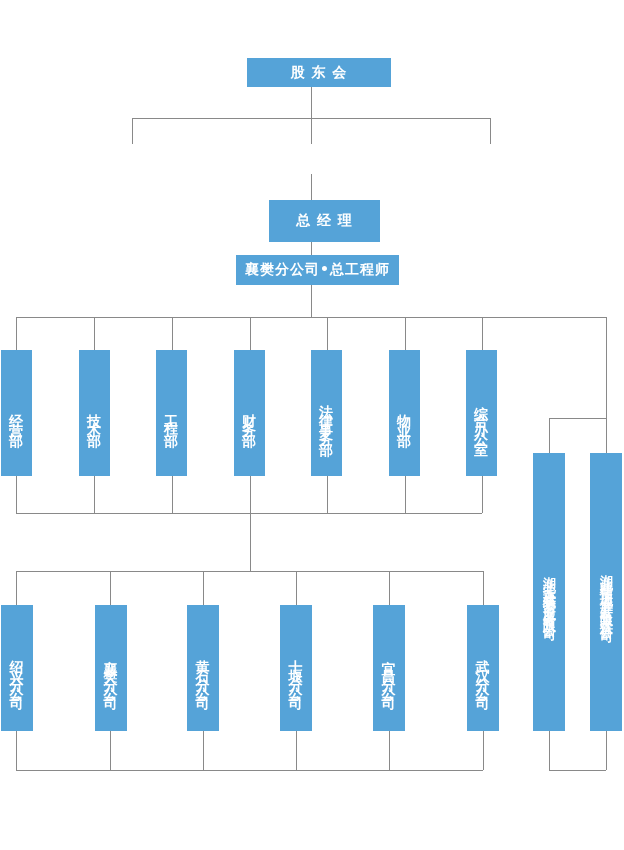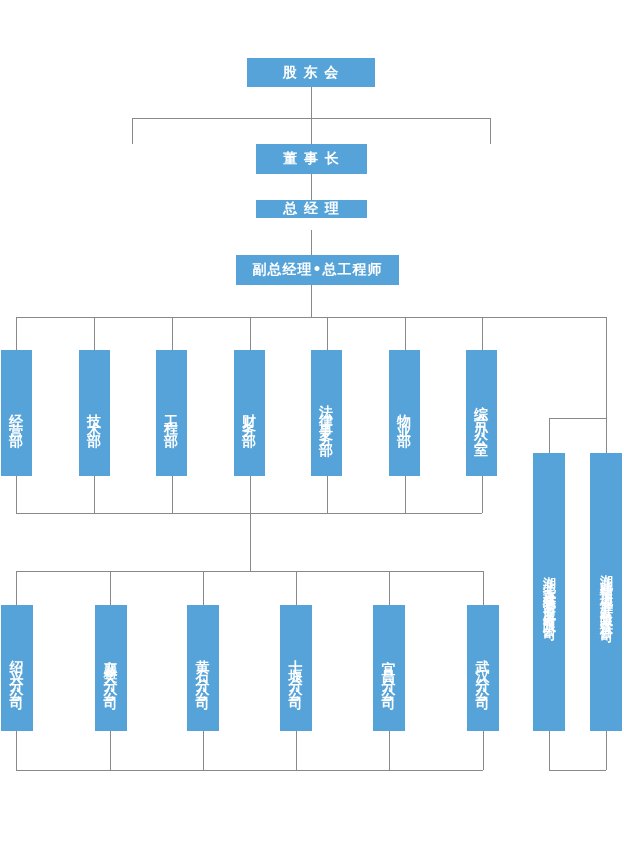--- a/index.html
+++ b/index.html
@@ -94,27 +94,26 @@
   <div class="line v" style="left:203px;top:731px;height:39px;"></div>
   <div class="line v" style="left:296px;top:731px;height:39px;"></div>
   <div class="line v" style="left:389px;top:731px;height:39px;"></div>
   <div class="line v" style="left:483px;top:731px;height:39px;"></div>
   <div class="line h" style="left:16px;top:770px;width:467px;"></div>
 
   <div class="line v" style="left:549px;top:731px;height:39px;"></div>
   <div class="line v" style="left:606px;top:731px;height:39px;"></div>
   <div class="line h" style="left:549px;top:770px;width:57px;"></div>
 
-  <div class="node hnode" style="left:247px;top:58px;width:128px;height:29px;">股 东 会</div>
+  <div class="node hnode" style="left:247px;top:58px;width:144px;height:29px;">股 东 会</div>
 
-  <div class="node hnode" style="left:256px;top:144px;width:111px;height:30px;">董 事 长</div>
 
-  <div class="node hnode" style="left:256px;top:200px;width:111px;height:18px;">总 经 理</div>
+  <div class="node hnode" style="left:269px;top:200px;width:111px;height:42px;">总 经 理</div>
 
-  <div class="node hnode" style="left:236px;top:255px;width:163px;height:30px;">副总经理•总工程师</div>
+  <div class="node hnode" style="left:236px;top:255px;width:163px;height:30px;">襄樊分公司•总工程师</div>
 
   <div class="node vnode" style="left:1px;top:350px;width:31px;height:126px;">经营部</div>
   <div class="node vnode" style="left:79px;top:350px;width:31px;height:126px;">技术部</div>
   <div class="node vnode" style="left:156px;top:350px;width:31px;height:126px;">工程部</div>
   <div class="node vnode" style="left:234px;top:350px;width:31px;height:126px;">财务部</div>
   <div class="node vnode" style="left:311px;top:350px;width:31px;height:126px;">法律事务部</div>
   <div class="node vnode" style="left:389px;top:350px;width:31px;height:126px;">物业部</div>
   <div class="node vnode" style="left:466px;top:350px;width:31px;height:126px;">综合办公室</div>
 
   <div class="node vnode company" style="left:533px;top:453px;width:32px;height:278px;">湖北宝立建筑劳务服务有限公司</div>

